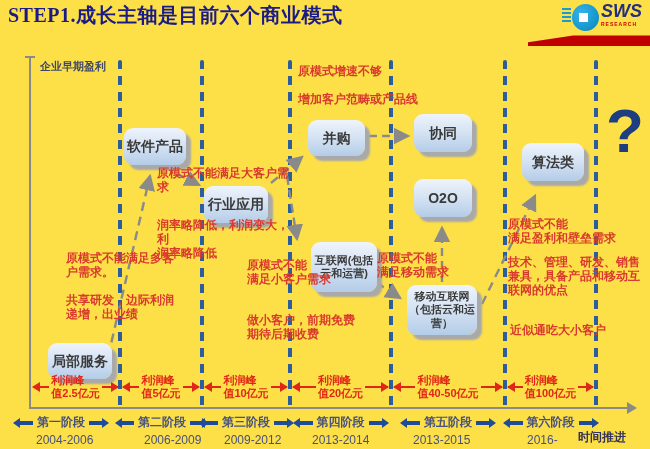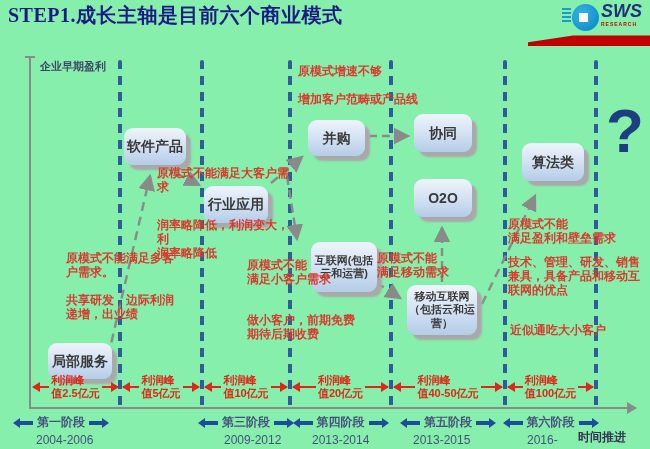--- a/index.html
+++ b/index.html
@@ -1,16 +1,16 @@
 <!DOCTYPE html>
 <html><head>
 <meta charset="utf-8">
 <style>
   html,body { margin:0; padding:0; background:#ffffff; font-family:"Liberation Sans", sans-serif; }
-  .slide { position:relative; width:650px; height:449px; background:#86efac; overflow:hidden; }
+  .slide { position:relative; width:650px; height:449px; background:#fde047; overflow:hidden; }
 
   
   .title { position:absolute; left:8px; top:2px; font-size:20px; font-weight:bold;
            color:#1b1b86; font-family:"Liberation Serif", serif; letter-spacing:0.5px; }
   .logo { position:absolute; left:562px; top:2px; display:flex; align-items:flex-start; }
   .logo-lines { width:9px; height:15px; margin-top:6px;
                 background:repeating-linear-gradient(180deg,#1b9ad2 0 2px,transparent 2px 4px); }
   .logo-circle { width:27px; height:27px; border-radius:50%; margin:2px 2px 0 1px;
                  background:radial-gradient(circle at 35% 35%, #35b4e8 0%, #1b9ad2 55%, #0f7fb4 100%);
                  position:relative; }
@@ -213,20 +213,28 @@
   </div>
 
   <div class="stage s0">
     <div class="srow">
       <span class="barrow l"></span>
       <span class="slabel">第一阶段</span>
       <span class="barrow r"></span>
     </div>
     <div class="years">2004-2006</div>
   </div>
+  <div class="stage s1">
+    <div class="srow">
+      <span class="barrow l"></span>
+      <span class="slabel">第二阶段</span>
+      <span class="barrow r"></span>
+    </div>
+    <div class="years">2006-2009</div>
+  </div>
   <div class="stage s2">
     <div class="srow">
       <span class="barrow l"></span>
       <span class="slabel">第三阶段</span>
       <span class="barrow r"></span>
     </div>
     <div class="years">2009-2012</div>
   </div>
   <div class="stage s3">
     <div class="srow">

